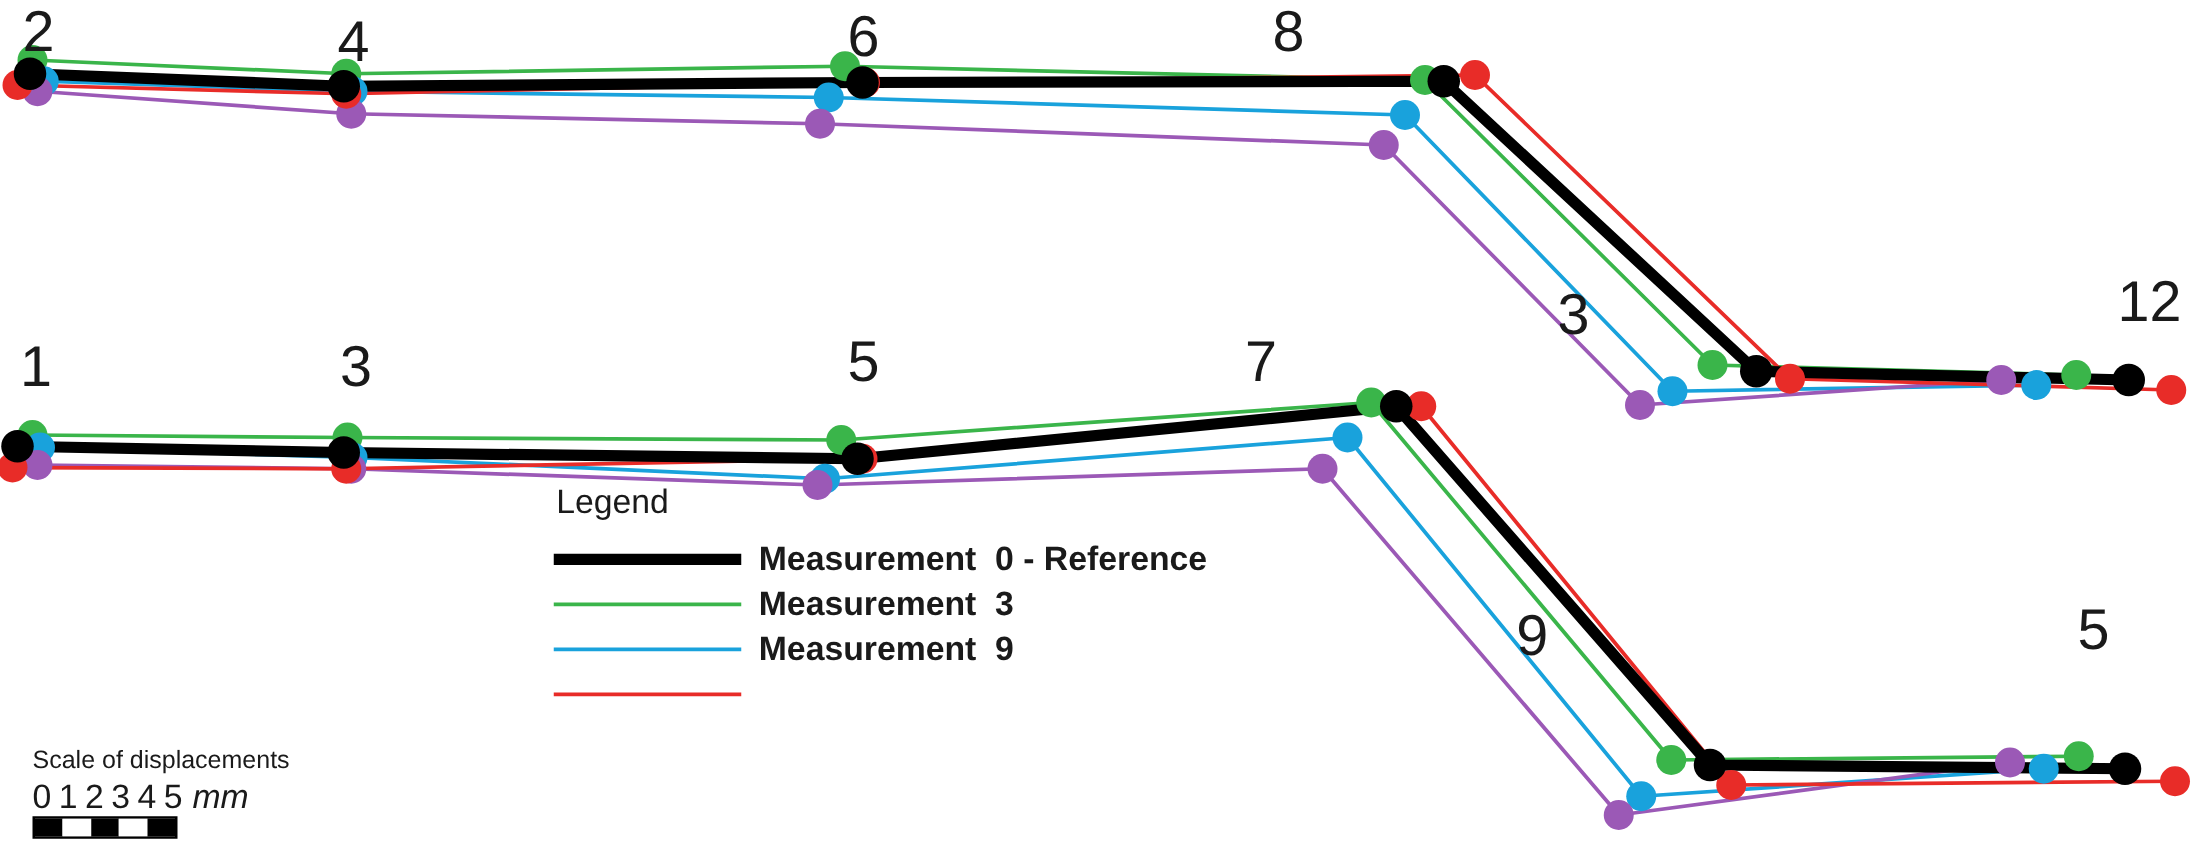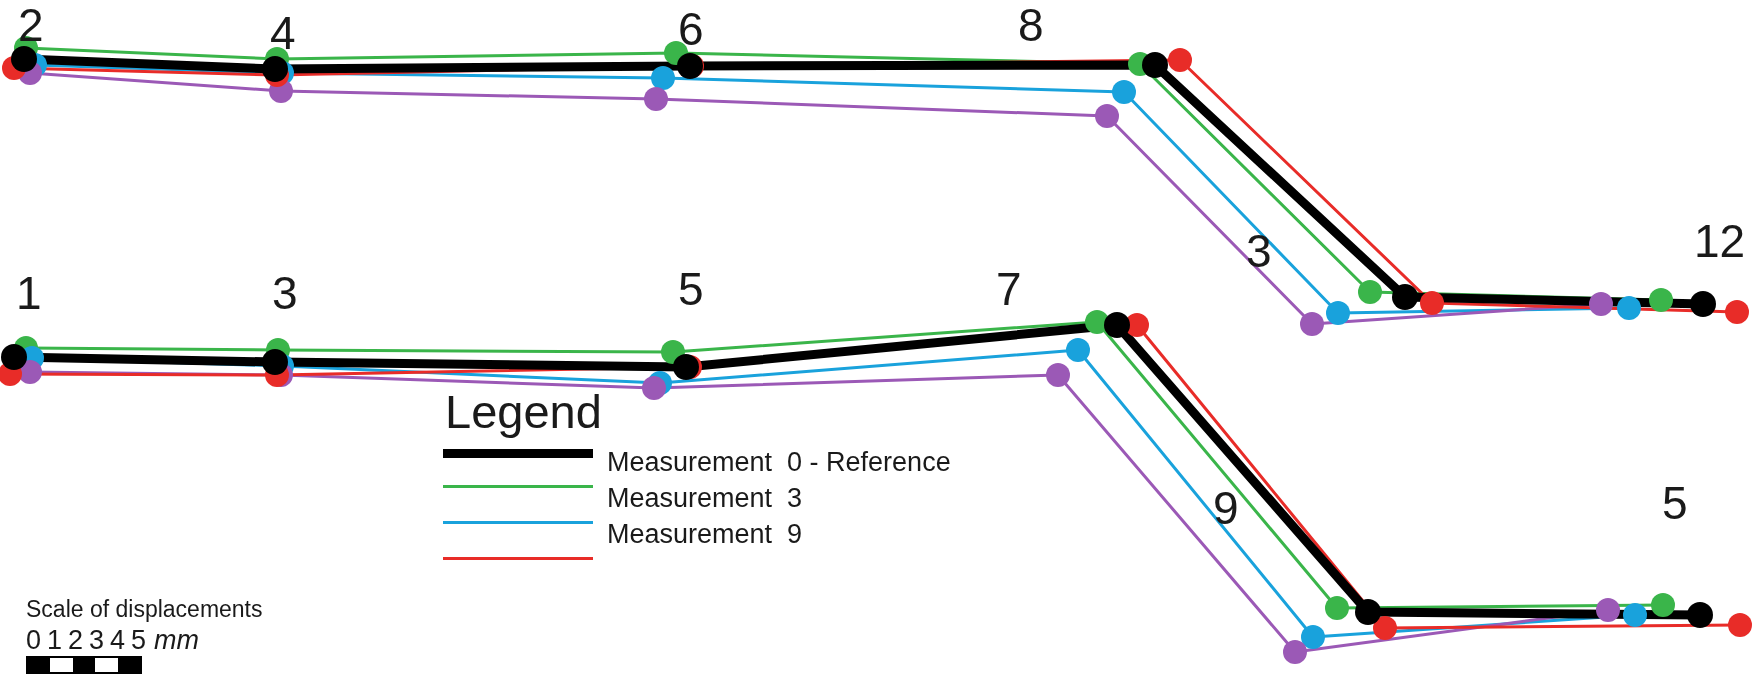--- a/index.html
+++ b/index.html
@@ -1,27 +1,27 @@
 <!DOCTYPE html>
 <html><head>
 <meta charset="utf-8">
 <style>
   html,body{margin:0;padding:0;background:#ffffff;}
   body{font-family:"Liberation Sans", sans-serif;}
   #stage{position:relative;width:1760px;height:691px;background:#ffffff;overflow:hidden;}
   #plot{position:absolute;left:0;top:0;width:1760px;height:691px;}
   .nodelabel{position:absolute;font-family:"Liberation Sans", sans-serif;font-size:46px;color:#1a1a1a;line-height:1;white-space:nowrap;}
   #legend{position:absolute;left:443px;top:388px;width:500px;}
-  #legend .title{font-size:47px;color:#1a1a1a;margin:0 0 14px 2px;line-height:1;}
-  .legrow{display:flex;align-items:flex-start;height:36px;}
+  #legend .title{font-size:27px;color:#1a1a1a;margin:0 0 14px 2px;line-height:1;}
+  .legrow{display:flex;align-items:center;height:36px;font-weight:bold;}
   .swatch{width:150px;height:3px;background:#000;margin-right:14px;flex:0 0 150px;}
   .swatch.thick{height:9px;}
   .leglabel{font-size:27px;color:#1a1a1a;white-space:pre;line-height:1;}
   #scalebox{position:absolute;left:26px;top:598px;width:330px;}
-  #scalebox .caption{font-size:23px;color:#1a1a1a;line-height:1;margin-bottom:6px;white-space:nowrap;}
+  #scalebox .caption{font-size:20px;color:#1a1a1a;line-height:1;margin-bottom:6px;white-space:nowrap;}
   #scaleticks{display:flex;align-items:flex-end;font-size:27px;color:#1a1a1a;line-height:1;margin-bottom:2px;}
   #scaleticks span{display:block;}
   .tickn{width:21px;text-align:left;}
   .unit{margin-left:2px;font-style:italic;}
   #scalebar{display:flex;width:112px;height:14px;border:2px solid #000;box-sizing:content-box;}
   #scalebar div{flex:1 1 0;}
 </style>
 </head>
 <body>
 

